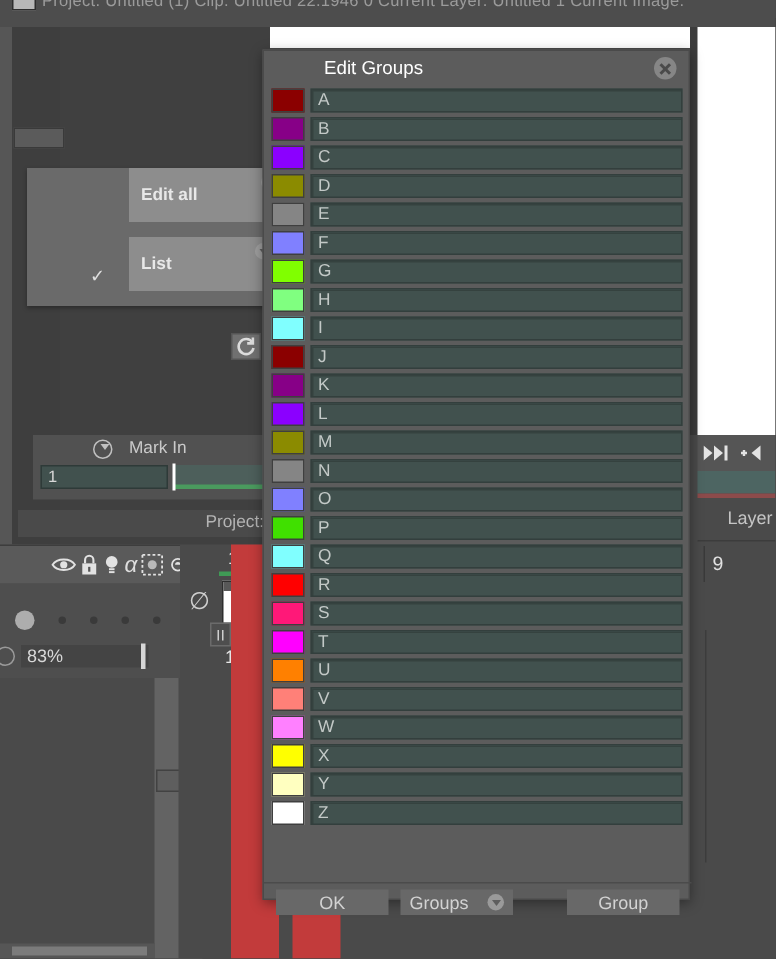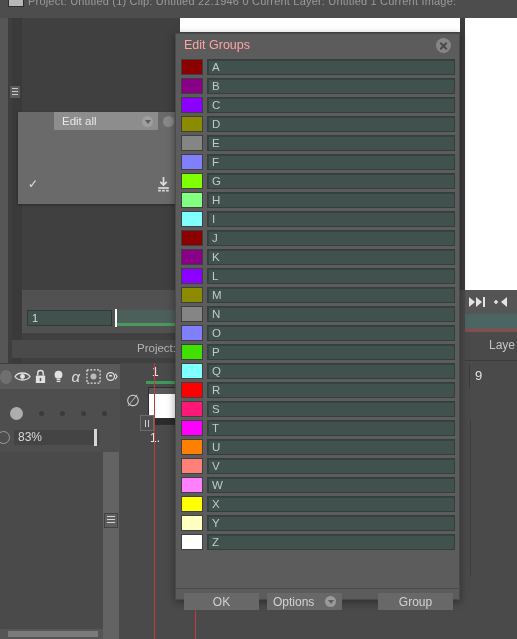--- a/index.html
+++ b/index.html
@@ -6,21 +6,21 @@
   html, body {
     width: 517px; height: 639px;
     overflow: hidden;
     background: #4a4a4a;
     font-family: "Liberation Sans", sans-serif;
     -webkit-font-smoothing: antialiased;
   }
   #app { position: relative; width: 517px; height: 639px; }
 
   
-  .abs { position: absolute; }
+  .abs { position: absolute; padding-left: 32px; }
 
   #topbar {
     left: 0; top: 0; width: 517px; height: 18px;
     background: #4d4d4d;
     overflow: hidden;
   }
   #topbar-text {
     position: absolute; left: 28px; top: -5px;
     font-size: 11px; color: #9b9b9b; white-space: nowrap;
     letter-spacing: 0.2px;
@@ -86,25 +86,26 @@
     padding: 4px 0 3px 7px;
     font-size: 11.5px; color: #c9c9c9;
   }
   #cg-title-close {
     position: absolute; right: 4px; top: 4px;
     width: 11px; height: 11px; border-radius: 50%;
     background: #888; color: #ddd;
   }
   .cg-row { position: relative; height: 23px; }
   .cg-dd {
-    position: absolute; height: 18px;
+    position: absolute; height: 36px;
     background: #8d8d8d;
     display: flex; align-items: center;
     font-size: 11.5px; color: #e8e8e8;
     padding-left: 8px;
+    font-weight: bold;
   }
   .cg-dd.sunken { background: #6d6d6d; }
   .cg-caret {
     position: absolute; right: 5px; top: 4px;
     width: 11px; height: 11px; border-radius: 50%;
     background: #9e9e9e;
   }
   .cg-caret::after {
     content:""; position:absolute; left:2.5px; top:4px;
     border-left: 3px solid transparent;
@@ -320,21 +321,21 @@
     left: 175px; top: 33px; width: 285px; height: 567px;
     background: #5c5c5c;
     border: 1px solid #4a4a4a;
     box-shadow: 0 2px 8px rgba(0,0,0,.4);
   }
   #dlg-title {
     position: relative; height: 23px;
   }
   #dlg-title-text {
     position: absolute; left: 8px; top: 4px;
-    font-size: 12.5px; color: #fca5a5;
+    font-size: 12.5px; color: #ffffff;
   }
   #dlg-close {
     position: absolute; right: 8px; top: 4px;
     width: 15px; height: 15px; border-radius: 50%;
     background: #868686;
   }
   #dlg-close::before, #dlg-close::after {
     content:""; position:absolute; left:3px; top:6.5px;
     width:9px; height:2px; background:#4a4a4a;
   }
@@ -422,23 +423,39 @@
         <svg viewBox="0 0 16 16" width="17" height="17">
           <path d="M8 1 L8 8 M5 5.5 L8 8.5 L11 5.5" stroke="#dcdcdc" stroke-width="1.6" fill="none"></path>
           <rect x="3" y="10.5" width="10" height="1.6" fill="#dcdcdc"></rect>
           <rect x="3" y="13" width="2.5" height="1.6" fill="#dcdcdc"></rect>
           <rect x="6.7" y="13" width="2.5" height="1.6" fill="#dcdcdc"></rect>
           <rect x="10.4" y="13" width="2.5" height="1.6" fill="#dcdcdc"></rect>
         </svg>
       </div>
     </div>
 
+    <div class="cg-row">
+      <div class="cg-dd" style="left:36px; top:0; width:100px;">
+        <span>List</span>
+        <span class="cg-caret"></span>
+      </div>
+      <div id="cg-refresh">
+        <svg viewBox="0 0 16 16" width="18" height="16">
+          <path d="M12.2 5.2 A5 5 0 1 0 13 9" stroke="#dcdcdc" stroke-width="1.7" fill="none"></path>
+          <path d="M12.6 2 L12.6 5.9 L8.8 5.9" stroke="#dcdcdc" stroke-width="1.7" fill="none"></path>
+        </svg>
+      </div>
+    </div>
   </div>
 
   <div id="markin-panel" class="abs">
+    <div id="markin-header">
+      <div id="markin-clock"></div>
+      <div id="markin-label">Mark In</div>
+    </div>
     <div id="markin-field">1</div>
     <div id="markin-bar">
       <div id="markin-bar-fill"></div>
     </div>
     <div id="markin-caret"></div>
   </div>
 
   <div id="project-strip" class="abs">
     <span>Project:</span>
   </div>
@@ -533,21 +550,21 @@
       </span>
       <span>
         <svg viewBox="0 0 18 12" width="18" height="12">
           <path d="M0 6 L4 6 M2 4 L2 8" stroke="#e3e3e3" stroke-width="1.6"></path>
           <path d="M13 1 L7 6 L13 11 Z" fill="#e3e3e3"></path>
         </svg>
       </span>
     </div>
     <div id="rp-teal"></div>
     <div id="rp-red"></div>
-    <div id="rp-layer-label">Laye</div>
+    <div id="rp-layer-label">Layer</div>
     <div id="rp-div"></div>
     <div id="rp-vline"></div>
     <div id="rp-nine">9</div>
     <div id="rp-lower-box"></div>
   </div>
 
   <div id="dialog" class="abs">
     <div id="dlg-title">
       <div id="dlg-title-text">Edit Groups</div>
       <div id="dlg-close"></div>
@@ -657,20 +674,20 @@
         <div class="grp-row">
           <div class="grp-swatch" style="background: rgb(255, 255, 255);"></div>
           <div class="grp-input">Z</div>
         </div>
       </div>
 
     <div id="dlg-sep"></div>
     <div id="dlg-buttons">
       <button id="btn-ok" class="dbtn">OK</button>
       <div id="btn-options" class="dbtn">
-        <span>Options</span>
+        <span>Groups</span>
         <span class="cg-caret"></span>
       </div>
       <button id="btn-cancel" class="dbtn">Group</button>
     </div>
   </div>
 
 </div>
 
 </body></html>

